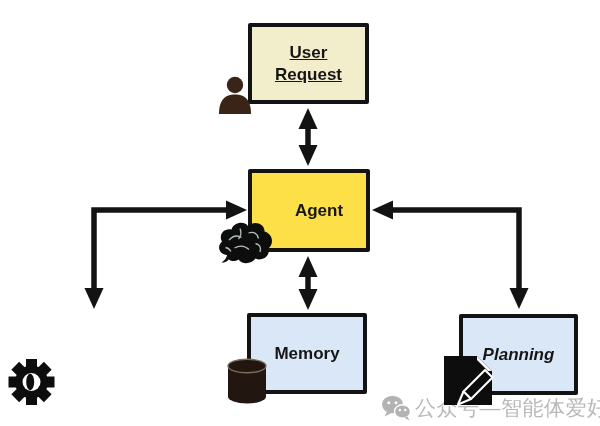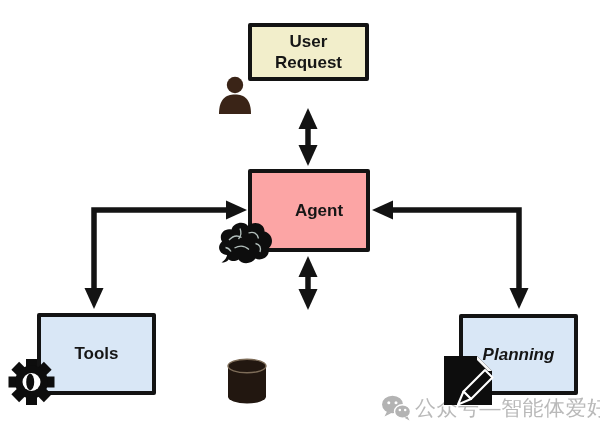--- a/index.html
+++ b/index.html
@@ -8,21 +8,21 @@
     font-family:"Liberation Sans","DejaVu Sans",sans-serif;overflow:hidden;
   }
   .layer{position:absolute;left:0;top:0;width:600px;height:426px;}
   #arrows{z-index:2;pointer-events:none;}
   .node{
     position:absolute;box-sizing:border-box;border:4px solid #131313;border-radius:2px;
     display:flex;align-items:center;justify-content:center;z-index:2;
     font-weight:bold;font-size:17px;color:#161616;text-align:center;line-height:1.25;
   }
   .node .lbl{display:block;}
-  #node-user-request{left:248px;top:23px;width:121px;height:58px;}
+  #node-user-request{left:248px;top:23px;width:121px;height:81px;text-decoration:underline;}
   #node-user-request .lbl{max-width:82px;}
   #node-agent{left:248px;top:169px;width:122px;height:83px;}
   #node-tools{left:37px;top:313px;width:119px;height:82px;}
   #node-memory{left:247px;top:313px;width:120px;height:81px;}
   #node-planning{left:459px;top:314px;width:119px;height:81px;font-style:italic;}
   .icon{position:absolute;z-index:3;}
   #icon-person{left:216px;top:76px;width:38px;height:38px;}
   #icon-brain{left:217px;top:219px;width:58px;height:47px;}
   #icon-gear{left:7px;top:353px;width:49px;height:58px;}
   #icon-database{left:226px;top:358px;width:42px;height:47px;}
@@ -64,28 +64,28 @@
         <polygon points="372,210 393,200.5 393,219.5" stroke="none"></polygon>
         <polygon points="519,309 509.5,288 528.5,288" stroke="none"></polygon>
       </g>
     </g>
   </svg>
 
   <div class="node" id="node-user-request" style="background-color: rgb(242, 238, 203);">
     <span class="lbl">User Request</span>
   </div>
 
-  <div class="node" id="node-agent" style="background-color: #fca5a5; padding-left: 20px;">
+  <div class="node" id="node-agent" style="background-color: #fde047; padding-left: 20px;">
     <span class="lbl">Agent</span>
   </div>
 
-  <div class="node" id="node-tools" style="background-color: rgb(217, 231, 246);">
-    <span class="lbl">Tools</span>
+
+  <div class="node" id="node-memory" style="background-color: rgb(217, 231, 246);">
+    <span class="lbl">Memory</span>
   </div>
-
 
   <div class="node" id="node-planning" style="background-color: rgb(217, 231, 246);">
     <span class="lbl">Planning</span>
   </div>
 
   <svg class="icon" id="icon-person" viewBox="0 0 38 38" xmlns="http://www.w3.org/2000/svg">
     <circle cx="19" cy="9" r="8.2" fill="#3a2417"></circle>
     <path d="M3 38 C3 23.5 9.5 18.5 19 18.5 C28.5 18.5 35 23.5 35 38 Z" fill="#3a2417"></path>
   </svg>
 

